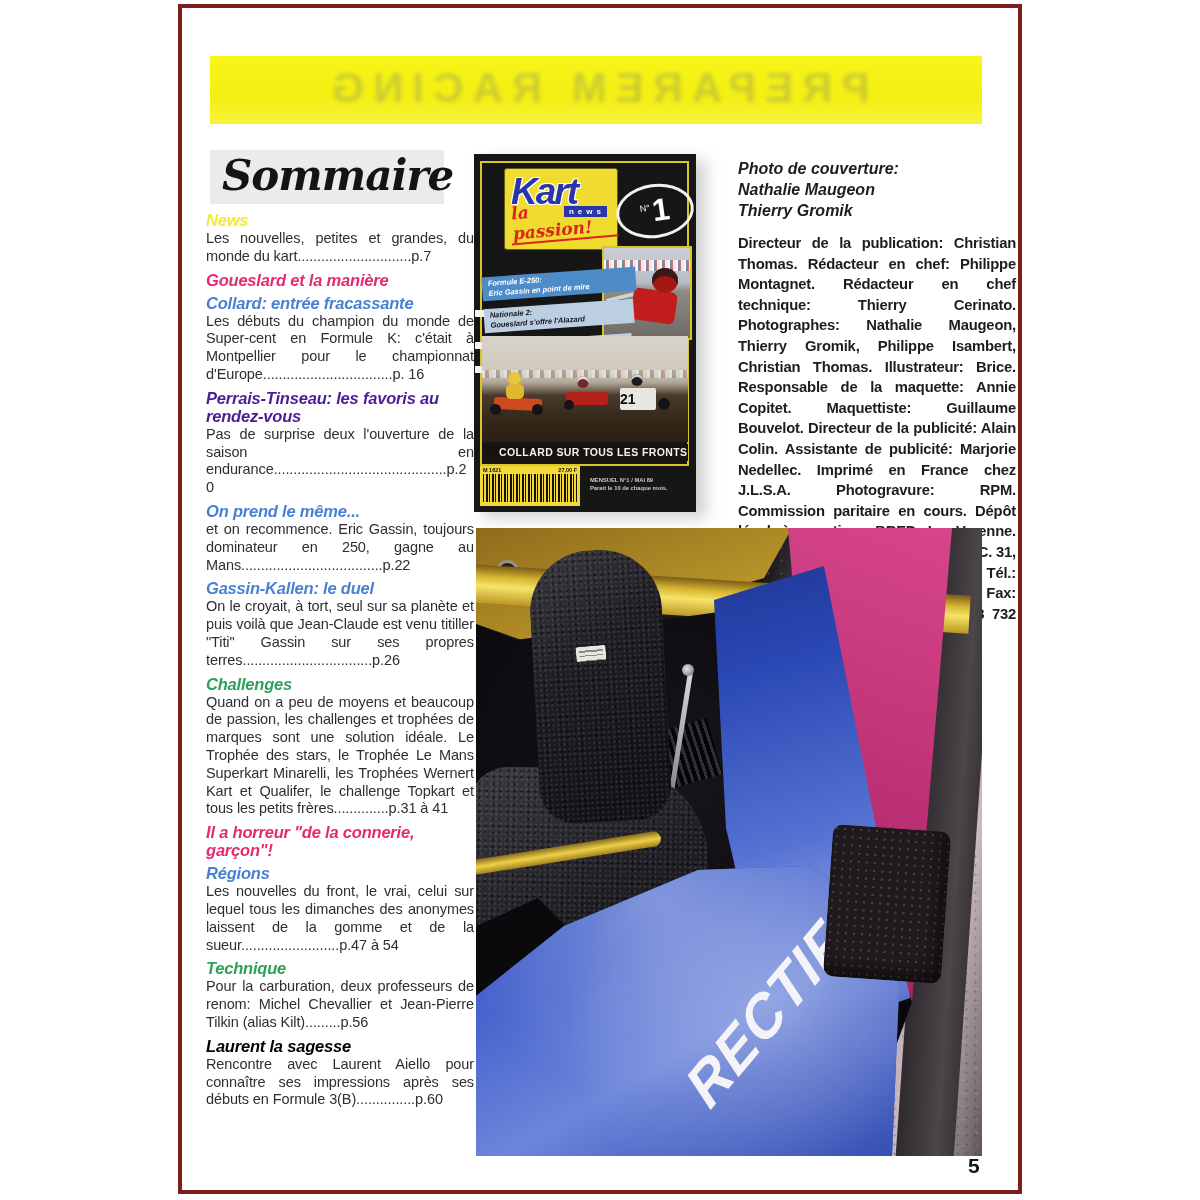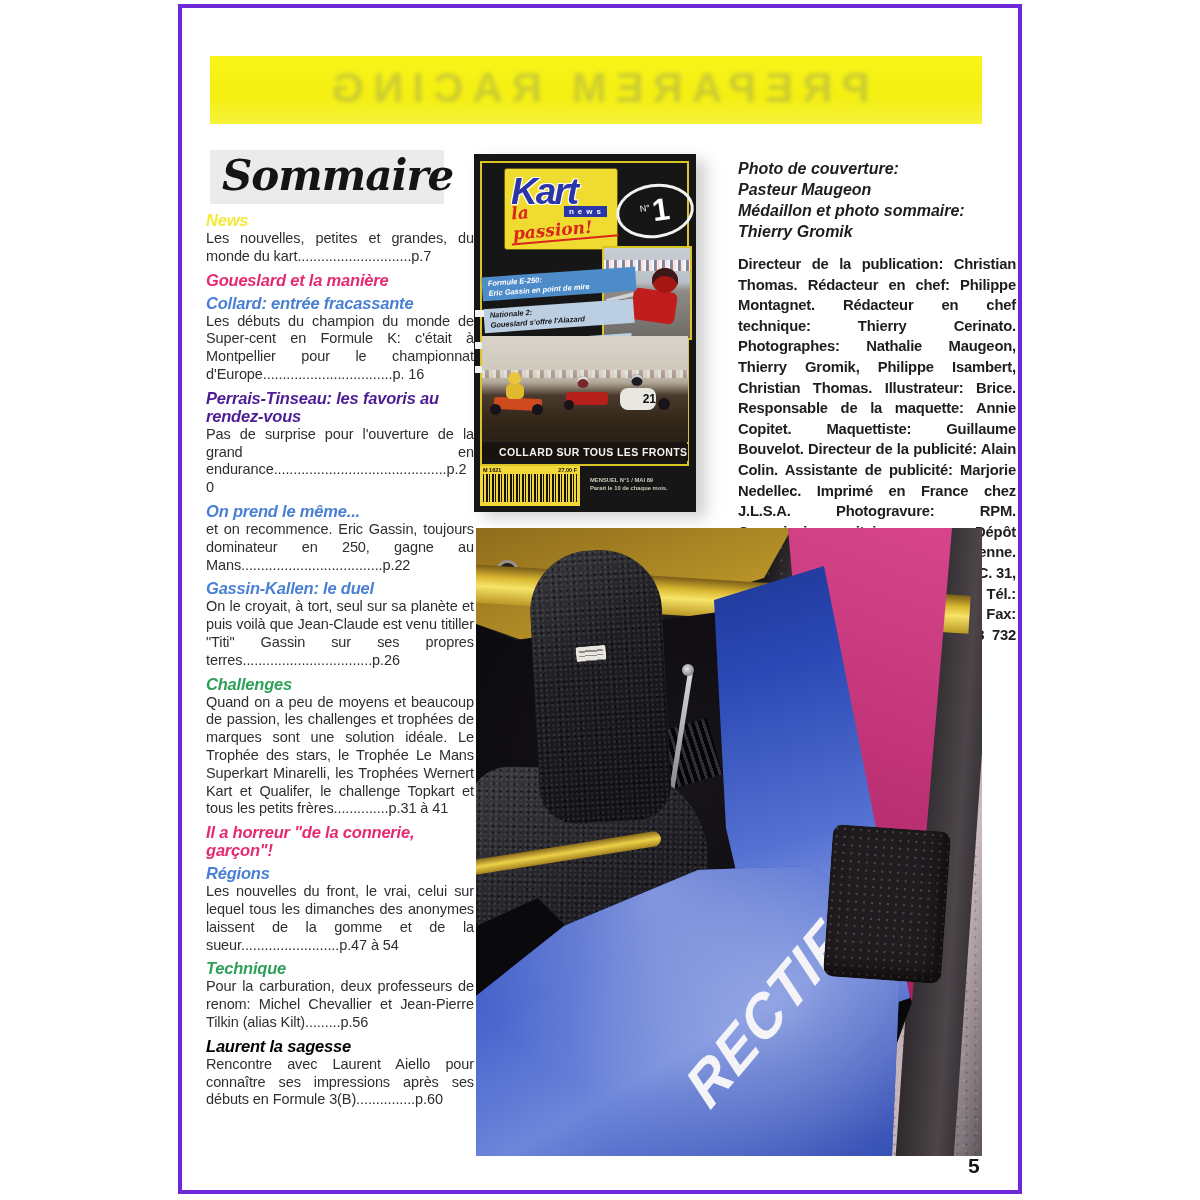--- a/index.html
+++ b/index.html
@@ -1,17 +1,17 @@
 <!DOCTYPE html>
 <html><head>
 <meta charset="utf-8">
 <style>
   html,body{margin:0;padding:0;background:#ffffff;}
   body{width:1200px;height:1200px;position:relative;font-family:"Liberation Sans",sans-serif;overflow:hidden;}
-  .page{position:absolute;left:178px;top:4px;width:844px;height:1190px;background:#ffffff;border:4px solid #6d28d9;box-sizing:border-box;overflow:hidden;}
+  .page{position:absolute;left:178px;top:4px;width:844px;height:1190px;background:#ffffff;border:4px solid #7f1d1d;box-sizing:border-box;overflow:hidden;}
 
   
   .top-banner{position:absolute;left:28px;top:48px;width:772px;height:68px;background:linear-gradient(180deg,#f9f519,#f4ef12 60%,#f7f33a);overflow:hidden;}
   .ghost{position:absolute;left:0;top:8px;width:100%;text-align:center;font-weight:800;font-size:42px;letter-spacing:9px;color:#a3a84e;opacity:.5;transform:scaleX(-1);filter:blur(2px);white-space:nowrap;}
 
   
   .title-strip{position:absolute;left:28px;top:142px;width:234px;height:54px;background:#ebebeb;}
   .title-strip h1{margin:0;padding:0 0 0 12px;font-family:"DejaVu Serif",serif;font-style:italic;font-weight:bold;font-size:42px;line-height:52px;color:#141414;letter-spacing:-1px;}
 
   
@@ -41,21 +41,21 @@
   .hl1{left:8px;top:118px;width:154px;height:24px;}
   .hl2{left:10px;top:150px;width:150px;height:24px;}
   .hl3{left:12px;top:184px;width:146px;height:14px;}
   .hl4{left:12px;top:208px;width:114px;height:24px;}
   .strip-tab{position:absolute;left:1px;width:9px;height:7px;background:#f2f2ee;}
   .cover-photo{position:absolute;left:8px;top:182px;width:206px;height:106px;background:linear-gradient(180deg,#d8d3c9 0%,#cfc8bc 34%,#b0a696 44%,#4a3a2d 56%,#342819 78%,#2a2017 100%);overflow:hidden;}
   .track-crowd{position:absolute;left:0;top:34px;width:100%;height:8px;background:repeating-linear-gradient(90deg,rgba(245,245,240,.7) 0 3px,rgba(120,110,100,.5) 3px 6px,rgba(200,80,60,.4) 6px 7px,rgba(230,230,225,.6) 7px 11px);opacity:.8;}
   .helmet{position:absolute;border-radius:50%;}
   .kart-wheel{position:absolute;background:#16141a;border-radius:50%;}
   .kart-body{position:absolute;border-radius:3px;}
-  .pod21{position:absolute;left:138px;top:52px;width:36px;height:22px;background:#e9e7e2;border-radius:8px;color:#10100f;font-weight:800;font-size:12px;text-align:right;line-height:22px;}
+  .pod21{position:absolute;left:138px;top:52px;width:36px;height:22px;background:#e9e7e2;border-radius:2px;color:#10100f;font-weight:800;font-size:14px;text-align:left;line-height:22px;}
   .cover-banner{position:absolute;left:8px;top:290px;width:206px;height:17px;background:#191310;color:#f2f2ee;font-weight:bold;font-size:10.5px;line-height:17px;letter-spacing:.4px;padding-left:17px;box-sizing:border-box;white-space:nowrap;}
   .barcode{position:absolute;left:6px;top:312px;width:100px;height:40px;background:#f2d838;padding:1px 3px;box-sizing:border-box;}
   .barcode-codes{display:flex;justify-content:space-between;font-size:5.5px;font-weight:bold;color:#111;}
   .bars{height:28px;margin-top:1px;background:repeating-linear-gradient(90deg,#15120a 0 1px,transparent 1px 3px,#15120a 3px 5px,transparent 5px 6px);}
   .barcode-info{position:absolute;left:116px;top:322px;color:#cfc9bb;font-size:5.8px;line-height:8px;font-weight:bold;}
 
   
   .credits{position:absolute;left:556px;top:150px;width:278px;color:#1d1d20;}
   .credit-line{font-style:italic;font-weight:bold;font-size:16px;line-height:21px;}
   .credits-body{margin-top:12px;font-weight:bold;font-size:14.8px;line-height:20.6px;text-align:justify;letter-spacing:-.2px;}
@@ -99,21 +99,21 @@
     <h1>Sommaire</h1>
   </div>
 
   <div class="toc">
     <div class="toc-heading" style="color: rgb(242, 234, 58);">News</div>
     <p class="toc-para">Les nouvelles, petites et grandes, du monde du kart.............................p.7</p>
     <div class="toc-heading" style="color: rgb(230, 42, 114);">Goueslard et la manière</div>
     <div class="toc-heading" style="color: rgb(74, 128, 212);">Collard: entrée fracassante</div>
     <p class="toc-para">Les débuts du champion du monde de Super-cent en Formule K: c'était à Montpellier pour le championnat d'Europe.................................p. 16</p>
     <div class="toc-heading" style="color: #4c1d95;">Perrais-Tinseau: les favoris au rendez-vous</div>
-    <p class="toc-para">Pas de surprise pour l'ouverture de la grand en endurance............................................p.20</p>
+    <p class="toc-para">Pas de surprise deux l'ouverture de la saison en endurance............................................p.20</p>
     <div class="toc-heading" style="color: rgb(74, 128, 212);">On prend le même...</div>
     <p class="toc-para">et on recommence. Eric Gassin, toujours dominateur en 250, gagne au Mans....................................p.22</p>
     <div class="toc-heading" style="color: rgb(74, 128, 212);">Gassin-Kallen: le duel</div>
     <p class="toc-para">On le croyait, à tort, seul sur sa planète et puis voilà que Jean-Claude est venu titiller "Titi" Gassin sur ses propres terres.................................p.26</p>
     <div class="toc-heading" style="color: rgb(47, 160, 90);">Challenges</div>
     <p class="toc-para">Quand on a peu de moyens et beaucoup de passion, les challenges et trophées de marques sont une solution idéale. Le Trophée des stars, le Trophée Le Mans Superkart Minarelli, les Trophées Wernert Kart et Qualifer, le challenge Topkart et tous les petits frères..............p.31 à 41</p>
     <div class="toc-heading" style="color: rgb(230, 42, 114);">Il a horreur "de la connerie, garçon"!</div>
     <div class="toc-heading" style="color: rgb(74, 128, 212);">Régions</div>
     <p class="toc-para">Les nouvelles du front, le vrai, celui sur lequel tous les dimanches des anonymes laissent de la gomme et de la sueur.........................p.47 à 54</p>
     <div class="toc-heading" style="color: rgb(47, 160, 90);">Technique</div>
@@ -181,22 +181,21 @@
       <div class="bars"></div>
     </div>
     <div class="barcode-info">
       <div>MENSUEL N°1 / MAI 89</div>
       <div>Parait le 10 de chaque mois.</div>
     </div>
   </div>
 
   <div class="credits">
     <div class="credit-line">Photo de couverture:</div>
-    <div class="credit-line">Pasteur Maugeon</div>
-    <div class="credit-line">Médaillon et photo sommaire:</div>
+    <div class="credit-line">Nathalie Maugeon</div>
     <div class="credit-line">Thierry Gromik</div>
     <div class="credits-body">Directeur de la publication: Christian Thomas. Rédacteur en chef: Philippe Montagnet. Rédacteur en chef technique: Thierry Cerinato. Photographes: Nathalie Maugeon, Thierry Gromik, Philippe Isambert, Christian Thomas. Illustrateur: Brice. Responsable de la maquette: Annie Copitet. Maquettiste: Guillaume Bouvelot. Directeur de la publicité: Alain Colin. Assistante de publicité: Marjorie Nedellec. Imprimé en France chez J.L.S.A. Photogravure: RPM. Commission paritaire en cours. Dépôt légal à parution: BRED La Varenne. Distribution: N.M.P.P. Editions: T.M.C. 31, rue Pasteur 91160 Longjumeau Tél.: (16.1). 69.09.34.83. Fax: (16.1.)69.09.34.84. R.C. Corbeil 348 732 454</div>
   </div>
 
   <div class="photo">
     <div class="speckle"></div>
     <div class="dark-right"></div>
     <div class="clip yellow-top"></div>
     <div class="grommet"></div>
     <div class="yellow-beam"></div>

